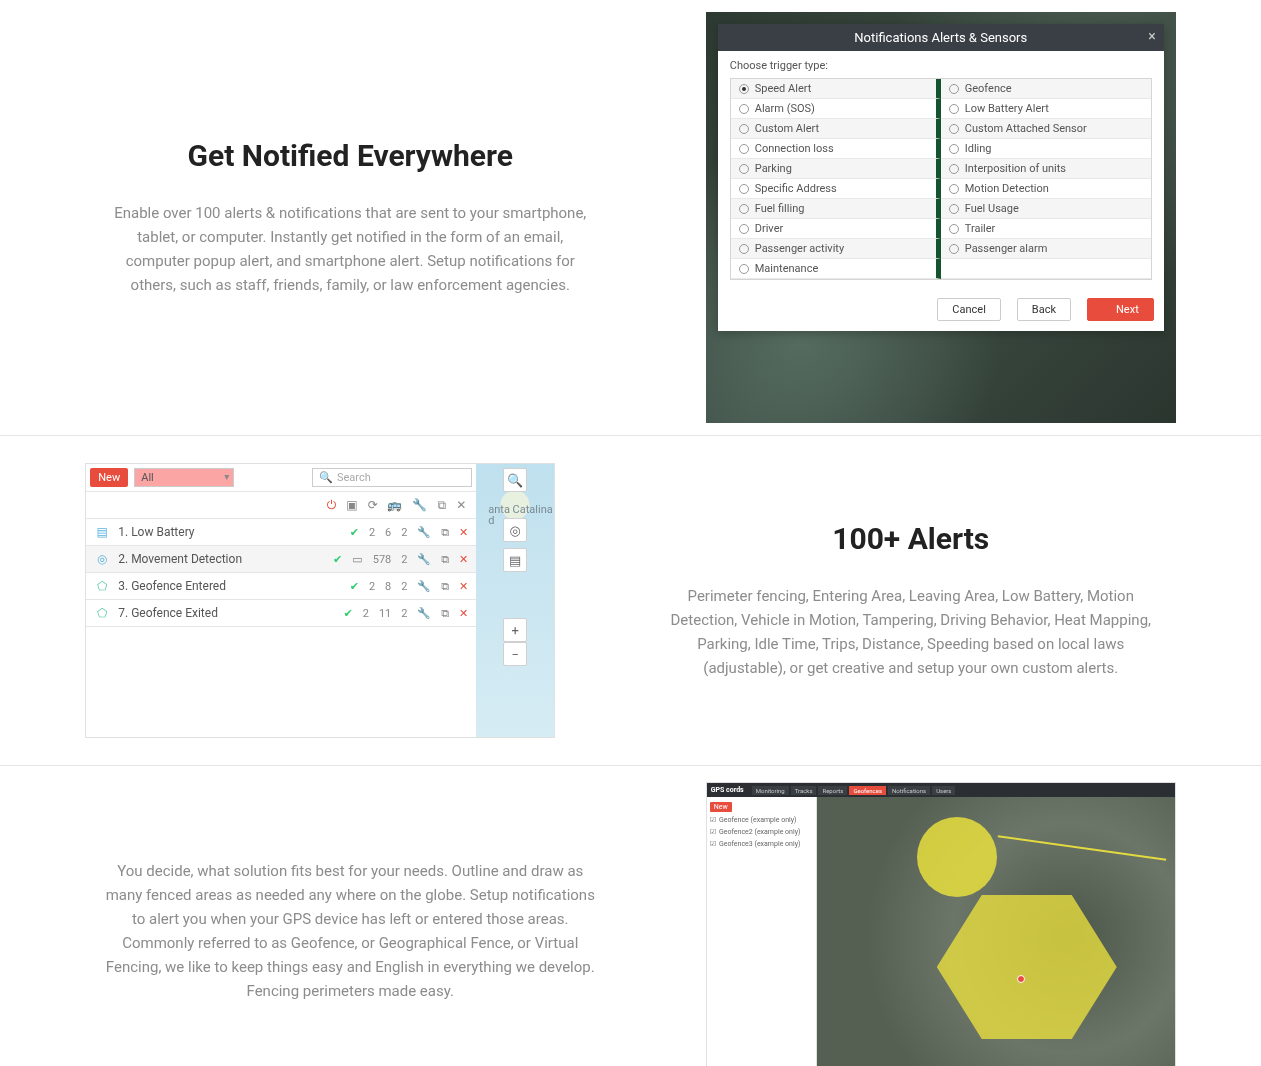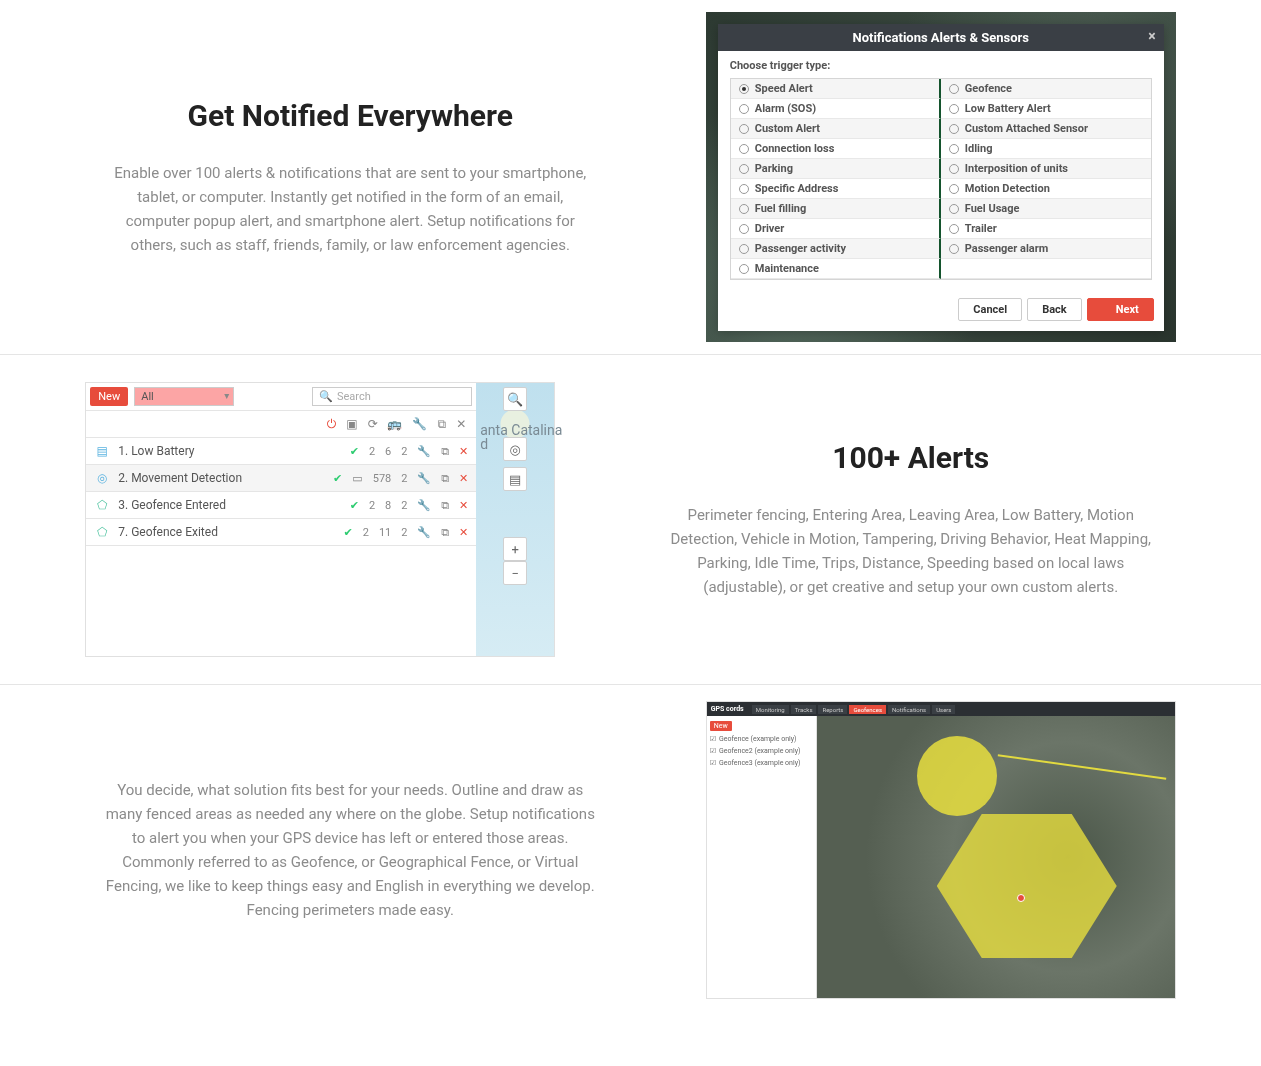--- a/index.html
+++ b/index.html
@@ -38,29 +38,28 @@
   .image-block {
     flex: 1;
     display: flex;
     justify-content: center;
     align-items: center;
   }
 
   
   .dialog-img {
     width: 470px;
-    height: 330px;
+    height: 411px;
     background: #3a4a3f;
     background-image:
       radial-gradient(circle at 20% 80%, #556b5f 0%, transparent 40%),
       radial-gradient(circle at 80% 20%, #4a5a50 0%, transparent 40%),
       linear-gradient(135deg, #2d3a32 0%, #3f4f45 50%, #2a352e 100%);
     position: relative;
     overflow: hidden;
-    font-weight: bold;
   }
   .dialog {
     position: absolute;
     top: 12px; left: 12px; right: 12px;
     background: #fff;
     box-shadow: 0 2px 10px rgba(0,0,0,.25);
   }
   .dialog-title {
     background: #3a3f45;
     color: #fff;
@@ -83,42 +82,42 @@
     grid-template-columns: 1fr 1fr;
     border: 1px solid #d5d5d5;
   }
   .trigger-cell {
     display: flex;
     align-items: center;
     gap: 6px;
     padding: 3px 8px;
     font-size: 11px;
     color: #555;
-    border-right: 2px solid #14532d;
+    border-right: 5px solid #14532d;
     border-bottom: 1px solid #e8e8e8;
     background: #fff;
   }
   .trigger-cell:nth-child(2n) { border-right: none; }
   .trigger-cell.alt { background: #f5f5f5; }
   .radio {
     width: 10px; height: 10px;
     border: 1px solid #999;
     border-radius: 50%;
     display: inline-flex;
     align-items: center;
     justify-content: center;
     flex-shrink: 0;
   }
   .radio.selected::after {
     content:""; width:4px; height:4px; background:#333; border-radius:50%;
   }
   .dialog-footer {
     display: flex;
     justify-content: flex-end;
-    gap: 5px;
+    gap: 16px;
     padding: 14px 10px 10px;
   }
   .dbtn {
     font-size: 11px;
     padding: 4px 14px;
     border: 1px solid #ccc;
     background: #fff;
     border-radius: 2px;
     cursor: pointer;
   }
@@ -190,22 +189,22 @@
     display:flex; flex-direction:column; align-items:center;
     padding-top: 4px; gap: 6px;
   }
   .map-ctrl {
     width: 24px; height:24px;
     background:#fff; border:1px solid #d0d0d0; border-radius:2px;
     display:flex;align-items:center;justify-content:center;
     font-size:13px; color:#666;
   }
   .map-sliver .island-label{
-    position:absolute; top:40px; left:4px;
-    font-size:14px; color:#7a8a94; line-height:1;
+    position:absolute; top:40px; left:12px;
+    font-size:11px; color:#7a8a94; line-height:1;
   }
   .zoom-stack{ margin-top: 40px; }
 
   
   .geofence-img {
     width: 470px; height: 298px;
     background:#fff;
     border:1px solid #e0e0e0;
     display:flex; flex-direction:column;
   }

